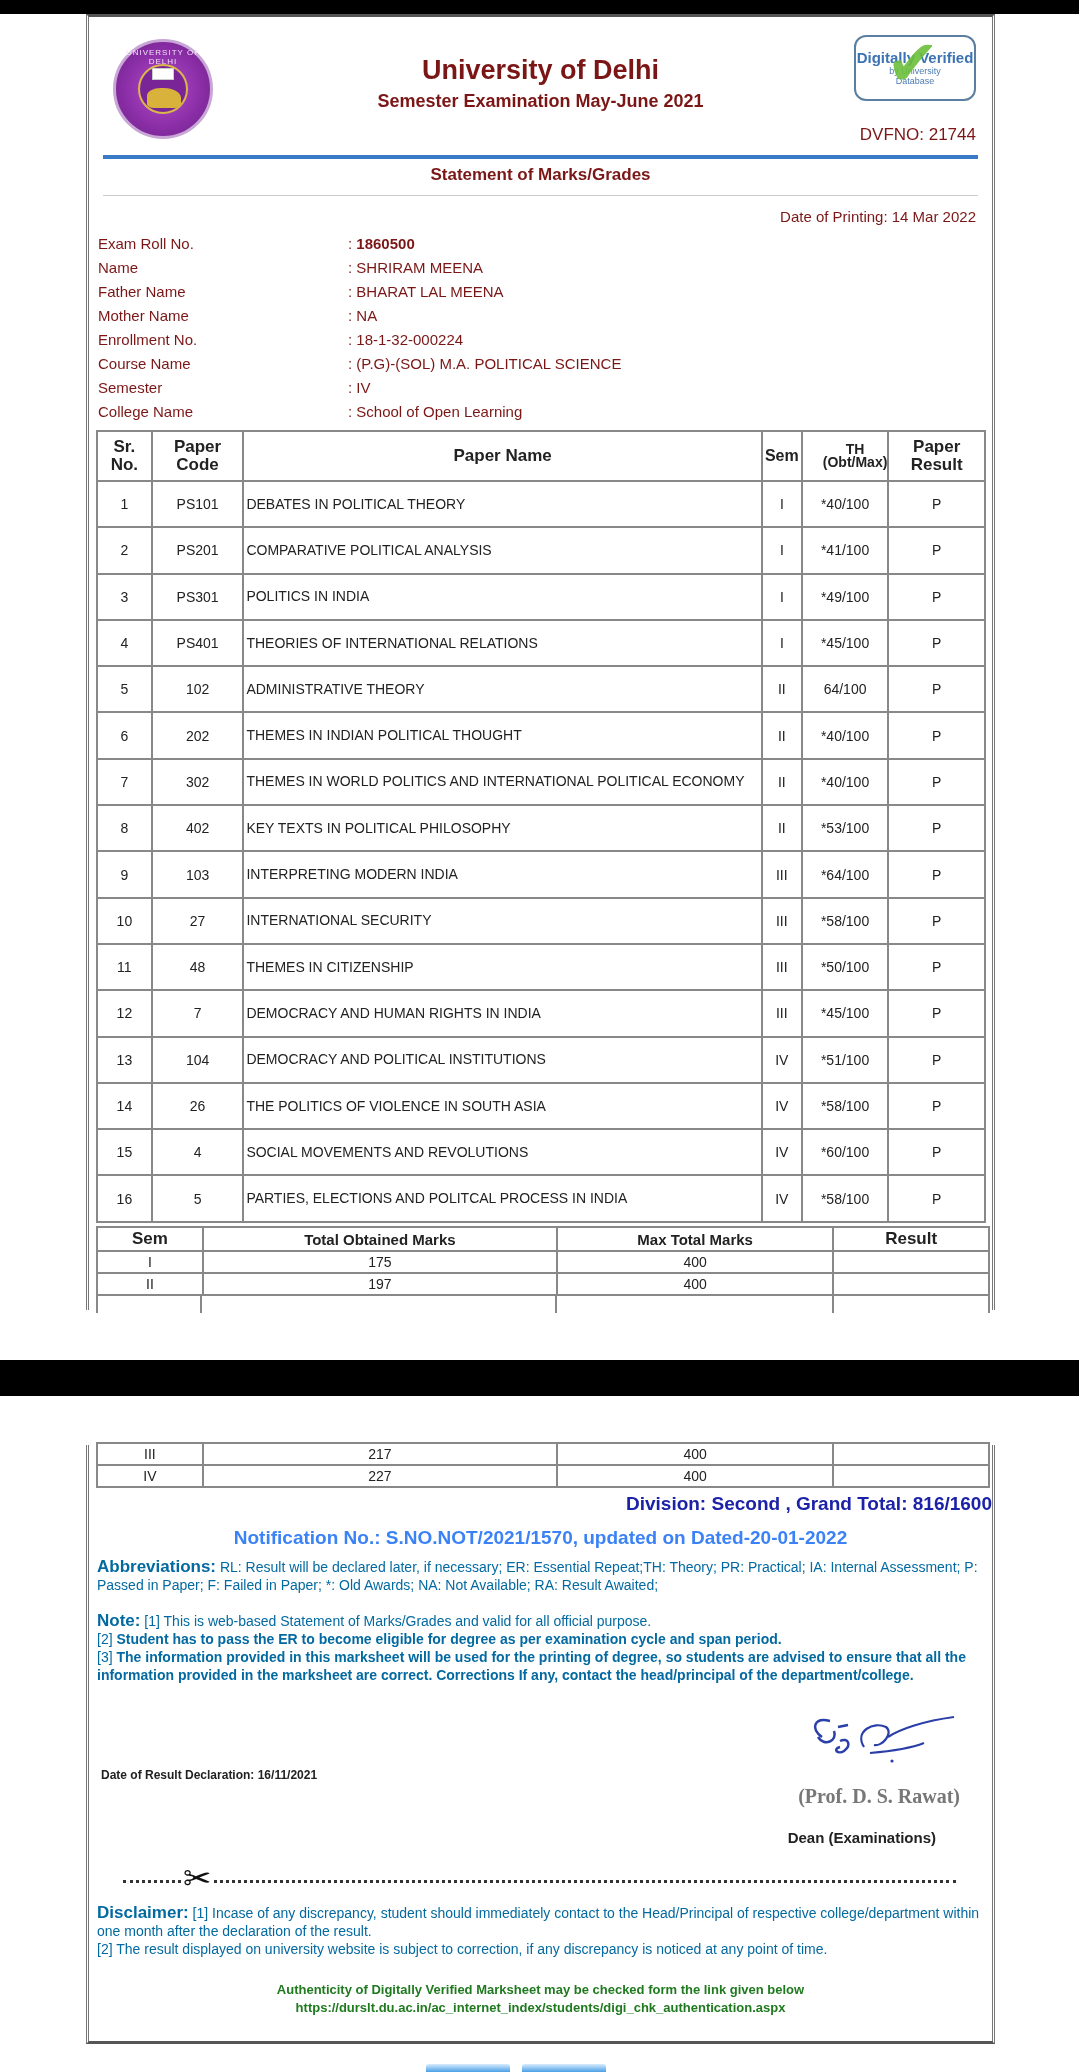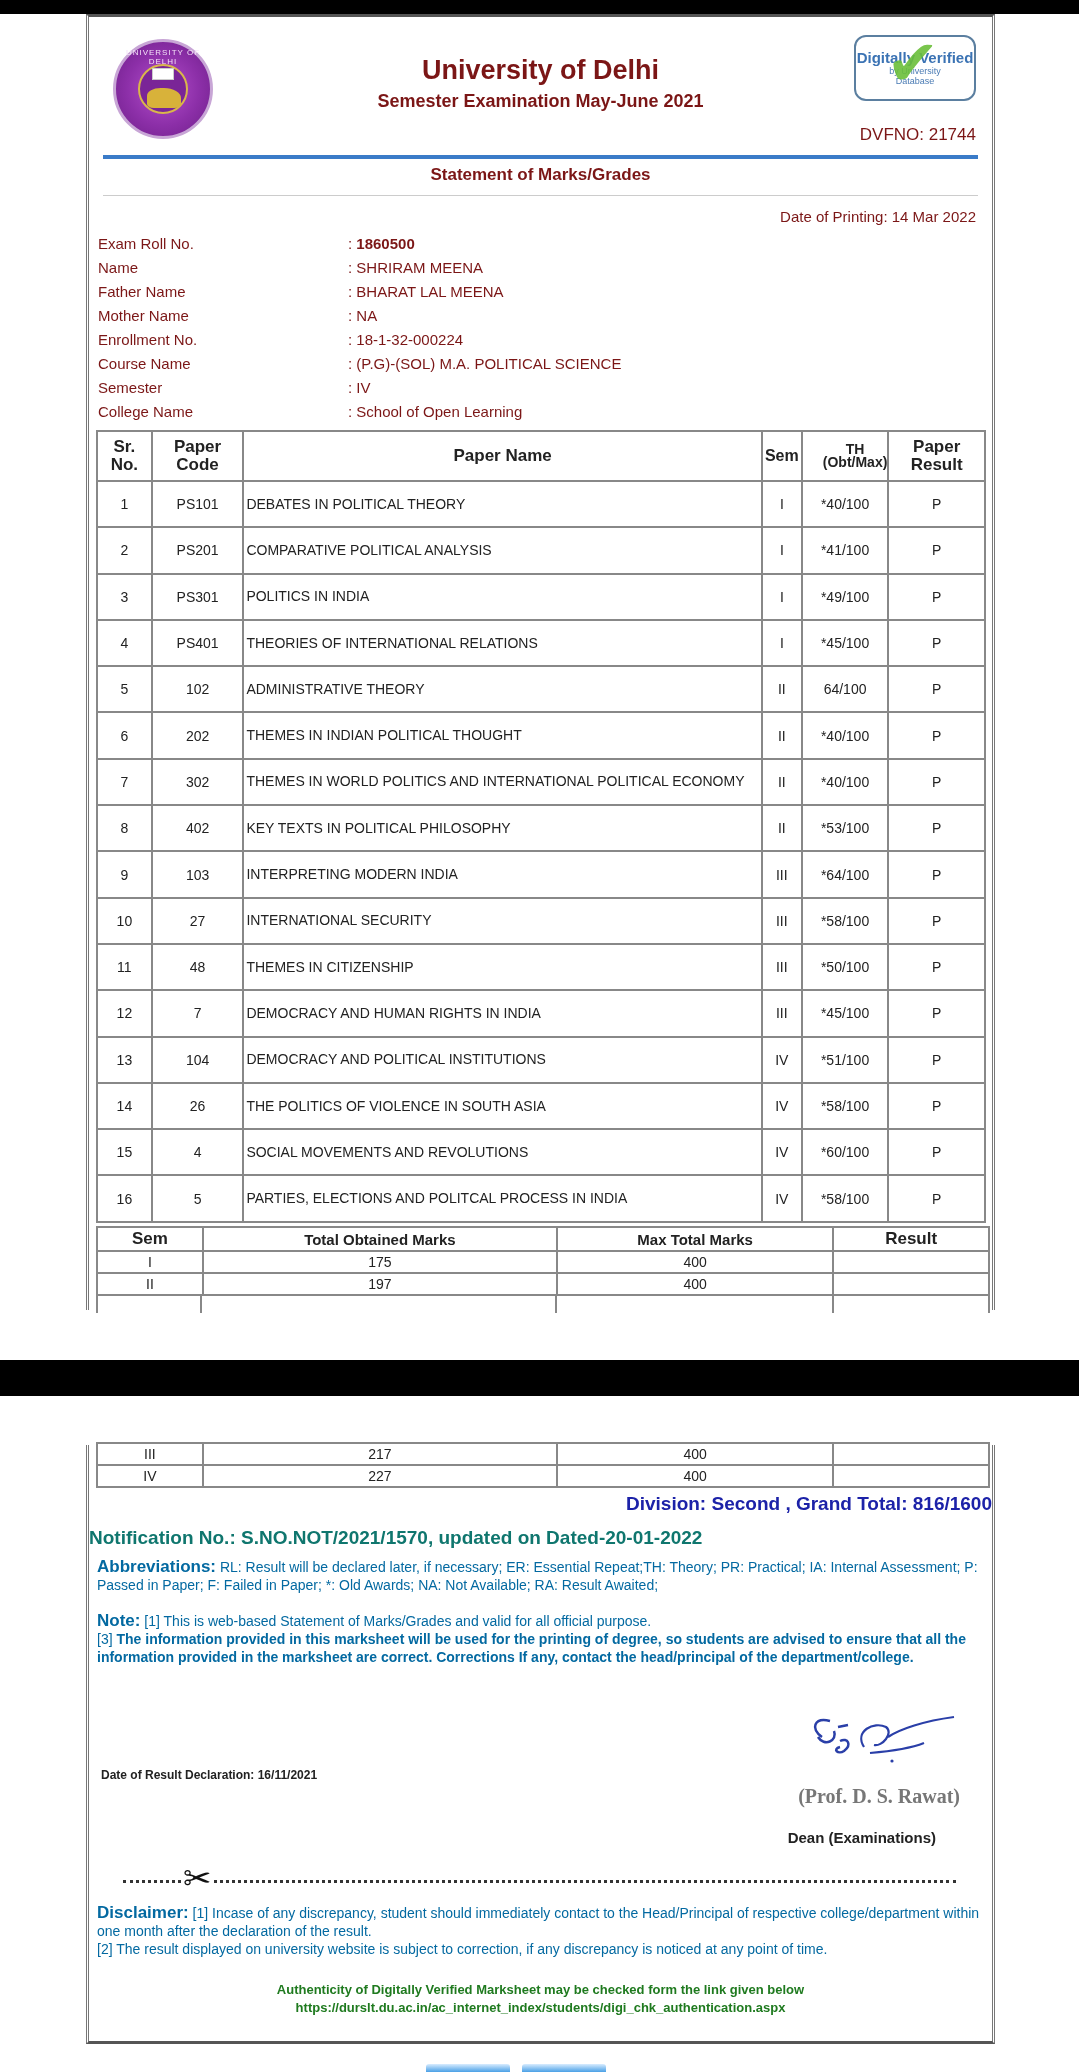--- a/index.html
+++ b/index.html
@@ -61,21 +61,21 @@
   .totals th, .totals td { border: 2px solid #888; text-align: center; font-size: 14px; color: #222; }
   .totals th { height: 24px; font-weight: bold; font-size: 15px; }
   .totals th.big { font-size: 17px; }
   .totals td { height: 22px; }
   .tail-lines { position: absolute; top: 1278px; left: 7px; width: 894px; height: 18px; }
   .tail-lines span { position: absolute; top: 0; height: 18px; width: 2px; background: #888; }
 
   #totals2 { top: -3px; border-top: none; }
 
   .division { position: absolute; right: 0px; top: 48px; font-size: 19px; font-weight: bold; color: #1c22a8; }
-  .notif { position: absolute; left: 0; width: 100%; top: 82px; text-align: left; font-size: 19px; font-weight: bold; color: #0f766e; }
+  .notif { position: absolute; left: 0; width: 100%; top: 82px; text-align: center; font-size: 19px; font-weight: bold; color: #3b82f6; }
   .para { position: absolute; left: 8px; right: 10px; font-size: 14px; line-height: 18px; color: #0369a1; }
   .para .h { font-size: 17px; font-weight: bold; }
   #abbr { top: 113px; }
   #note { top: 167px; }
   .note-line { display: block; }
 
   .decl-date { position: absolute; left: 12px; top: 323px; font-size: 12px; font-weight: bold; color: #222; }
   .signature { position: absolute; right: 28px; top: 262px; width: 160px; height: 60px; }
   .prof { position: absolute; right: 32px; top: 340px; font-family: "Liberation Serif", serif; font-size: 20px; font-weight: bold; color: #777; }
   .dean { position: absolute; right: 56px; top: 384px; font-size: 15px; font-weight: bold; color: #222; }
@@ -368,20 +368,21 @@
 
   <div class="division">Division: Second , Grand Total: 816/1600</div>
   <div class="notif">Notification No.: S.NO.NOT/2021/1570, updated on Dated-20-01-2022</div>
 
   <div class="para" id="abbr">
     <span class="h">Abbreviations:</span><span> RL: Result will be declared later, if necessary; ER: Essential Repeat;TH: Theory; PR: Practical; IA: Internal Assessment; P: Passed in Paper; F: Failed in Paper; *: Old Awards; NA: Not Available; RA: Result Awaited;</span>
   </div>
 
   <div class="para" id="note">
     <span class="note-line"><span class="h">Note:</span><span> [1] This is web-based Statement of Marks/Grades and valid for all official purpose.</span></span>
+    <span class="note-line"><span>[2] </span><b>Student has to pass the ER to become eligible for degree as per examination cycle and span period.</b></span>
     <span class="note-line"><span>[3] </span><b>The information provided in this marksheet will be used for the printing of degree, so students are advised to ensure that all the information provided in the marksheet are correct. Corrections If any, contact the head/principal of the department/college.</b></span>
   </div>
 
   <svg class="signature" viewBox="0 0 160 60">
     <path d="M18 30 C6 22, 10 10, 26 14 M14 30 C20 40, 34 34, 30 24 M34 20 L44 18 M36 34 C44 30, 48 38, 40 44 C34 48, 28 42, 36 40" fill="none" stroke="#2a3fa8" stroke-width="2.5"></path>
     <path d="M60 40 C50 24, 70 14, 82 20 C90 26, 78 40, 70 38 M84 30 C96 22, 120 14, 150 10 M66 46 C90 44, 110 40, 120 36" fill="none" stroke="#2a3fa8" stroke-width="2.2"></path>
     <circle cx="88" cy="54" r="1.6" fill="#2a3fa8"></circle>
   </svg>
   <div class="decl-date">Date of Result Declaration: 16/11/2021</div>
   <div class="prof">(Prof. D. S. Rawat)</div>

